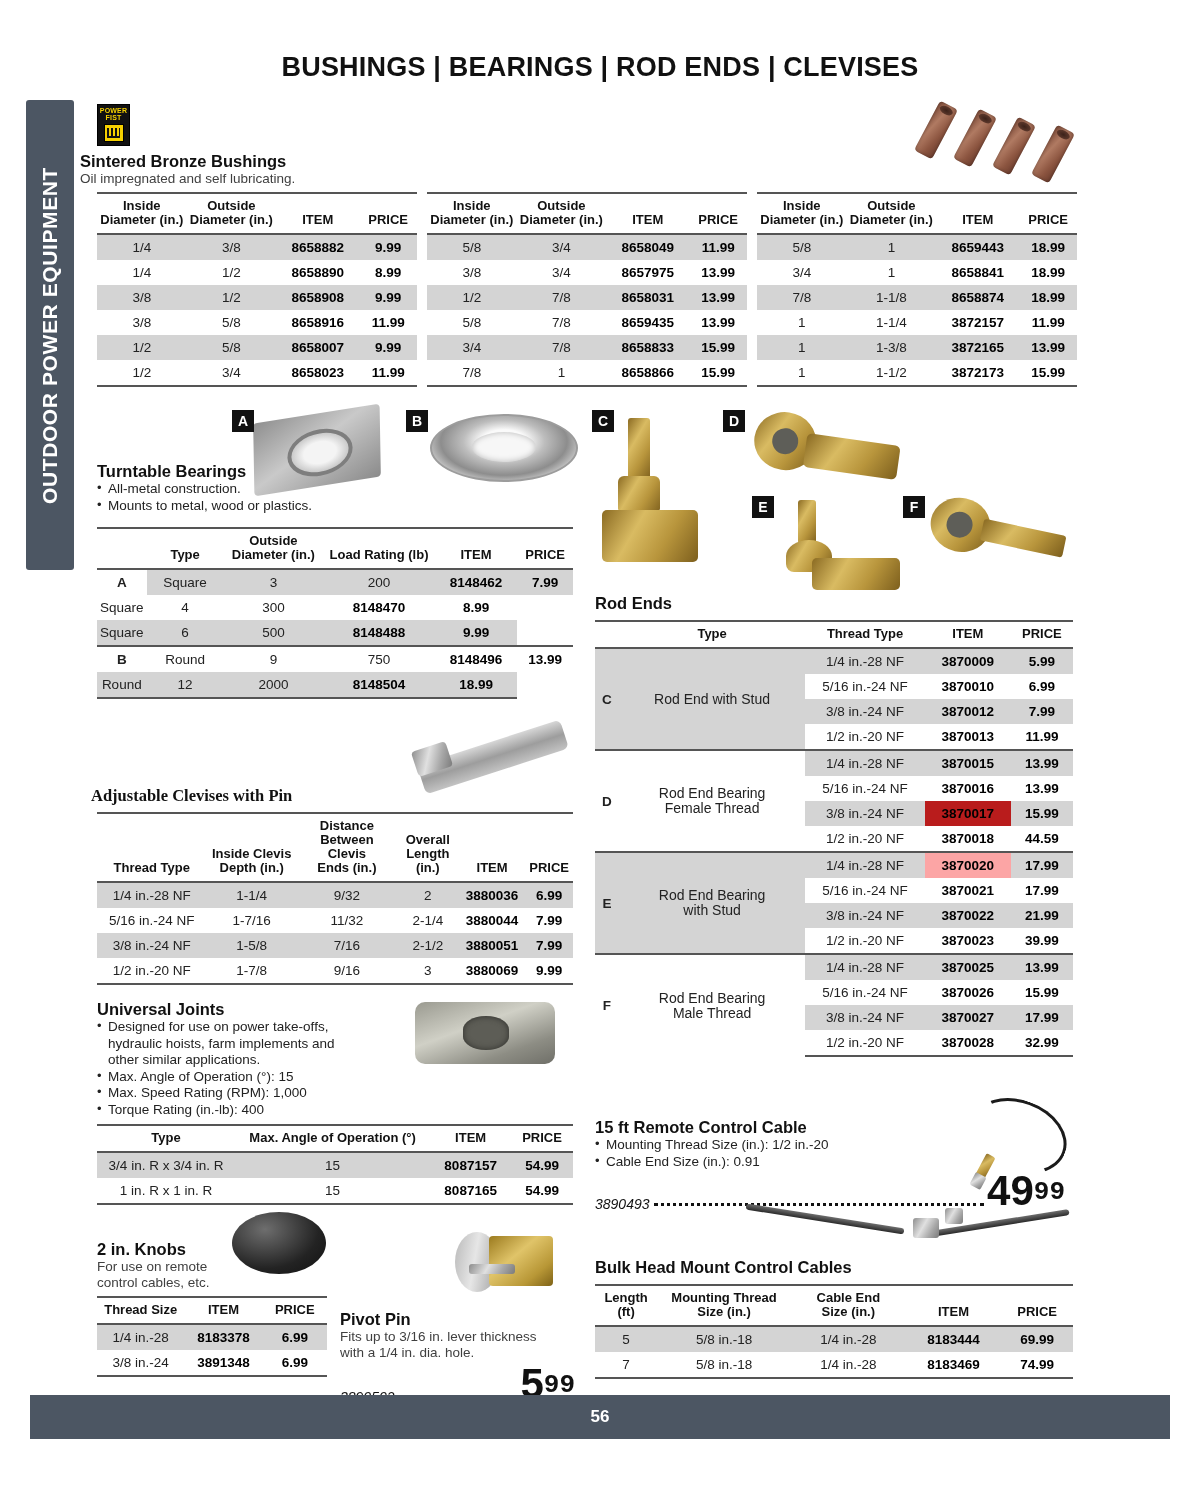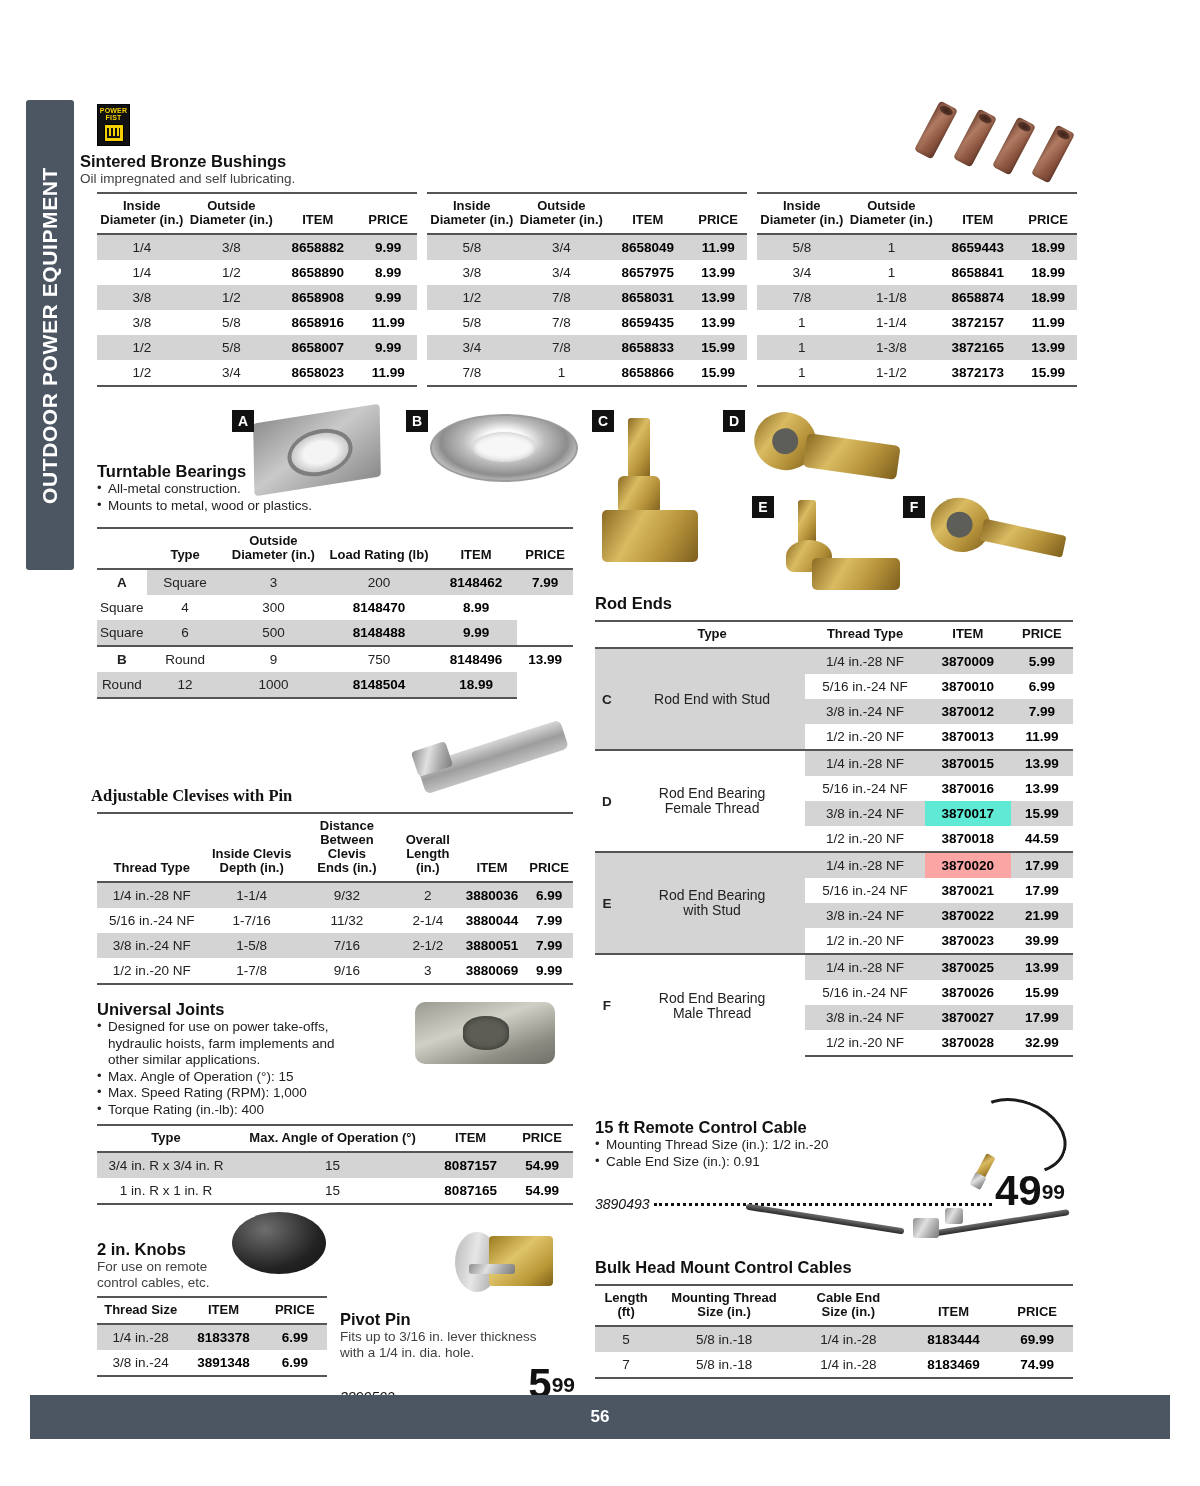--- a/index.html
+++ b/index.html
@@ -164,37 +164,38 @@
     background: linear-gradient(100deg,#b9b9b9,#e6e6e6 45%,#9d9d9d);
   }
   .pivot-block {
     width: 64px; height: 50px; border-radius: 4px;
     background: linear-gradient(140deg,#9b7a1e,#e0c469 40%,#b89736 75%,#7e6217);
   }
 
   
   .bigprice { font-weight: bold; color: #111; line-height: 1; }
   .bigprice .d { font-size: 42px; }
-  .bigprice .c { font-size: 21px; vertical-align: super; }
+  .bigprice .c { font-size: 26px; vertical-align: super; font-family: Liberation Mono, monospace; }
   .itemno { font-style: italic; font-size: 14px; color: #111; }
   .dots { flex: 1; border-bottom: 3px dotted #111; margin: 0 3px 6px 4px; }
 
   
   .footer {
     position: absolute; left: 30px; bottom: 47px; width: 1140px; height: 44px;
     background: #4c5663; color: #fff;
     display: flex; align-items: center; justify-content: center;
     font-size: 17px; font-weight: bold;
   }
 </style>
 </head>
 <body>
 
 <div class="page">
 
+  <div class="page-header">BUSHINGS | BEARINGS | ROD ENDS | CLEVISES</div>
 
   <div class="side-tab">
     <span>OUTDOOR POWER EQUIPMENT</span>
   </div>
 
   <div class="logo-badge">
     <div class="l1">POWER</div>
     <div class="l2">FIST</div>
     <div class="fist">
         <i></i>
@@ -465,21 +466,21 @@
             <td class="grp" rowspan="1" style="background: rgb(255, 255, 255); border-top: 2px solid rgb(85, 85, 85);">B</td>
             <td>Round</td>
             <td>9</td>
             <td>750</td>
             <td class="item">8148496</td>
             <td class="price">13.99</td>
           </tr>
           <tr class="alt">
             <td style="border-bottom: 2.5px solid rgb(85, 85, 85);">Round</td>
             <td style="border-bottom: 2.5px solid rgb(85, 85, 85);">12</td>
-            <td style="border-bottom: 2.5px solid rgb(85, 85, 85);">1000</td>
+            <td style="border-bottom: 2.5px solid rgb(85, 85, 85);">2000</td>
             <td class="item" style="border-bottom: 2.5px solid rgb(85, 85, 85);">8148504</td>
             <td class="price" style="border-bottom: 2.5px solid rgb(85, 85, 85);">18.99</td>
           </tr>
         </tbody>
     </table>
   </div>
 
   <div class="photo" style="left:410px;top:726px;width:170px;height:62px;">
     <div class="clevis-body" style="position:absolute;left:8px;top:16px;"></div>
     <div class="steel" style="position:absolute;left:4px;top:20px;width:36px;height:26px;border-radius:4px;transform:rotate(-18deg);"></div>
@@ -682,21 +683,21 @@
             <td class="item" style="background: rgb(212, 212, 212); border-top: 2px solid rgb(85, 85, 85);">3870015</td>
             <td class="price" style="background: rgb(212, 212, 212); border-top: 2px solid rgb(85, 85, 85);">13.99</td>
           </tr>
           <tr>
             <td>5/16 in.-24 NF</td>
             <td class="item">3870016</td>
             <td class="price">13.99</td>
           </tr>
           <tr>
             <td style="background: rgb(212, 212, 212);">3/8 in.-24 NF</td>
-            <td class="item" style="background: #5eead4;">3870017</td>
+            <td class="item" style="background: #b91c1c;">3870017</td>
             <td class="price" style="background: rgb(212, 212, 212);">15.99</td>
           </tr>
           <tr>
             <td>1/2 in.-20 NF</td>
             <td class="item">3870018</td>
             <td class="price">44.59</td>
           </tr>
           <tr class="grpsep">
             <td class="grp" rowspan="4" style="background: rgb(212, 212, 212); border-top: 2px solid rgb(85, 85, 85);">E</td>
             <td rowspan="4" style="background: rgb(212, 212, 212); font-size: 14px; border-top: 2px solid rgb(85, 85, 85);">Rod End Bearing<br>with Stud</td>

